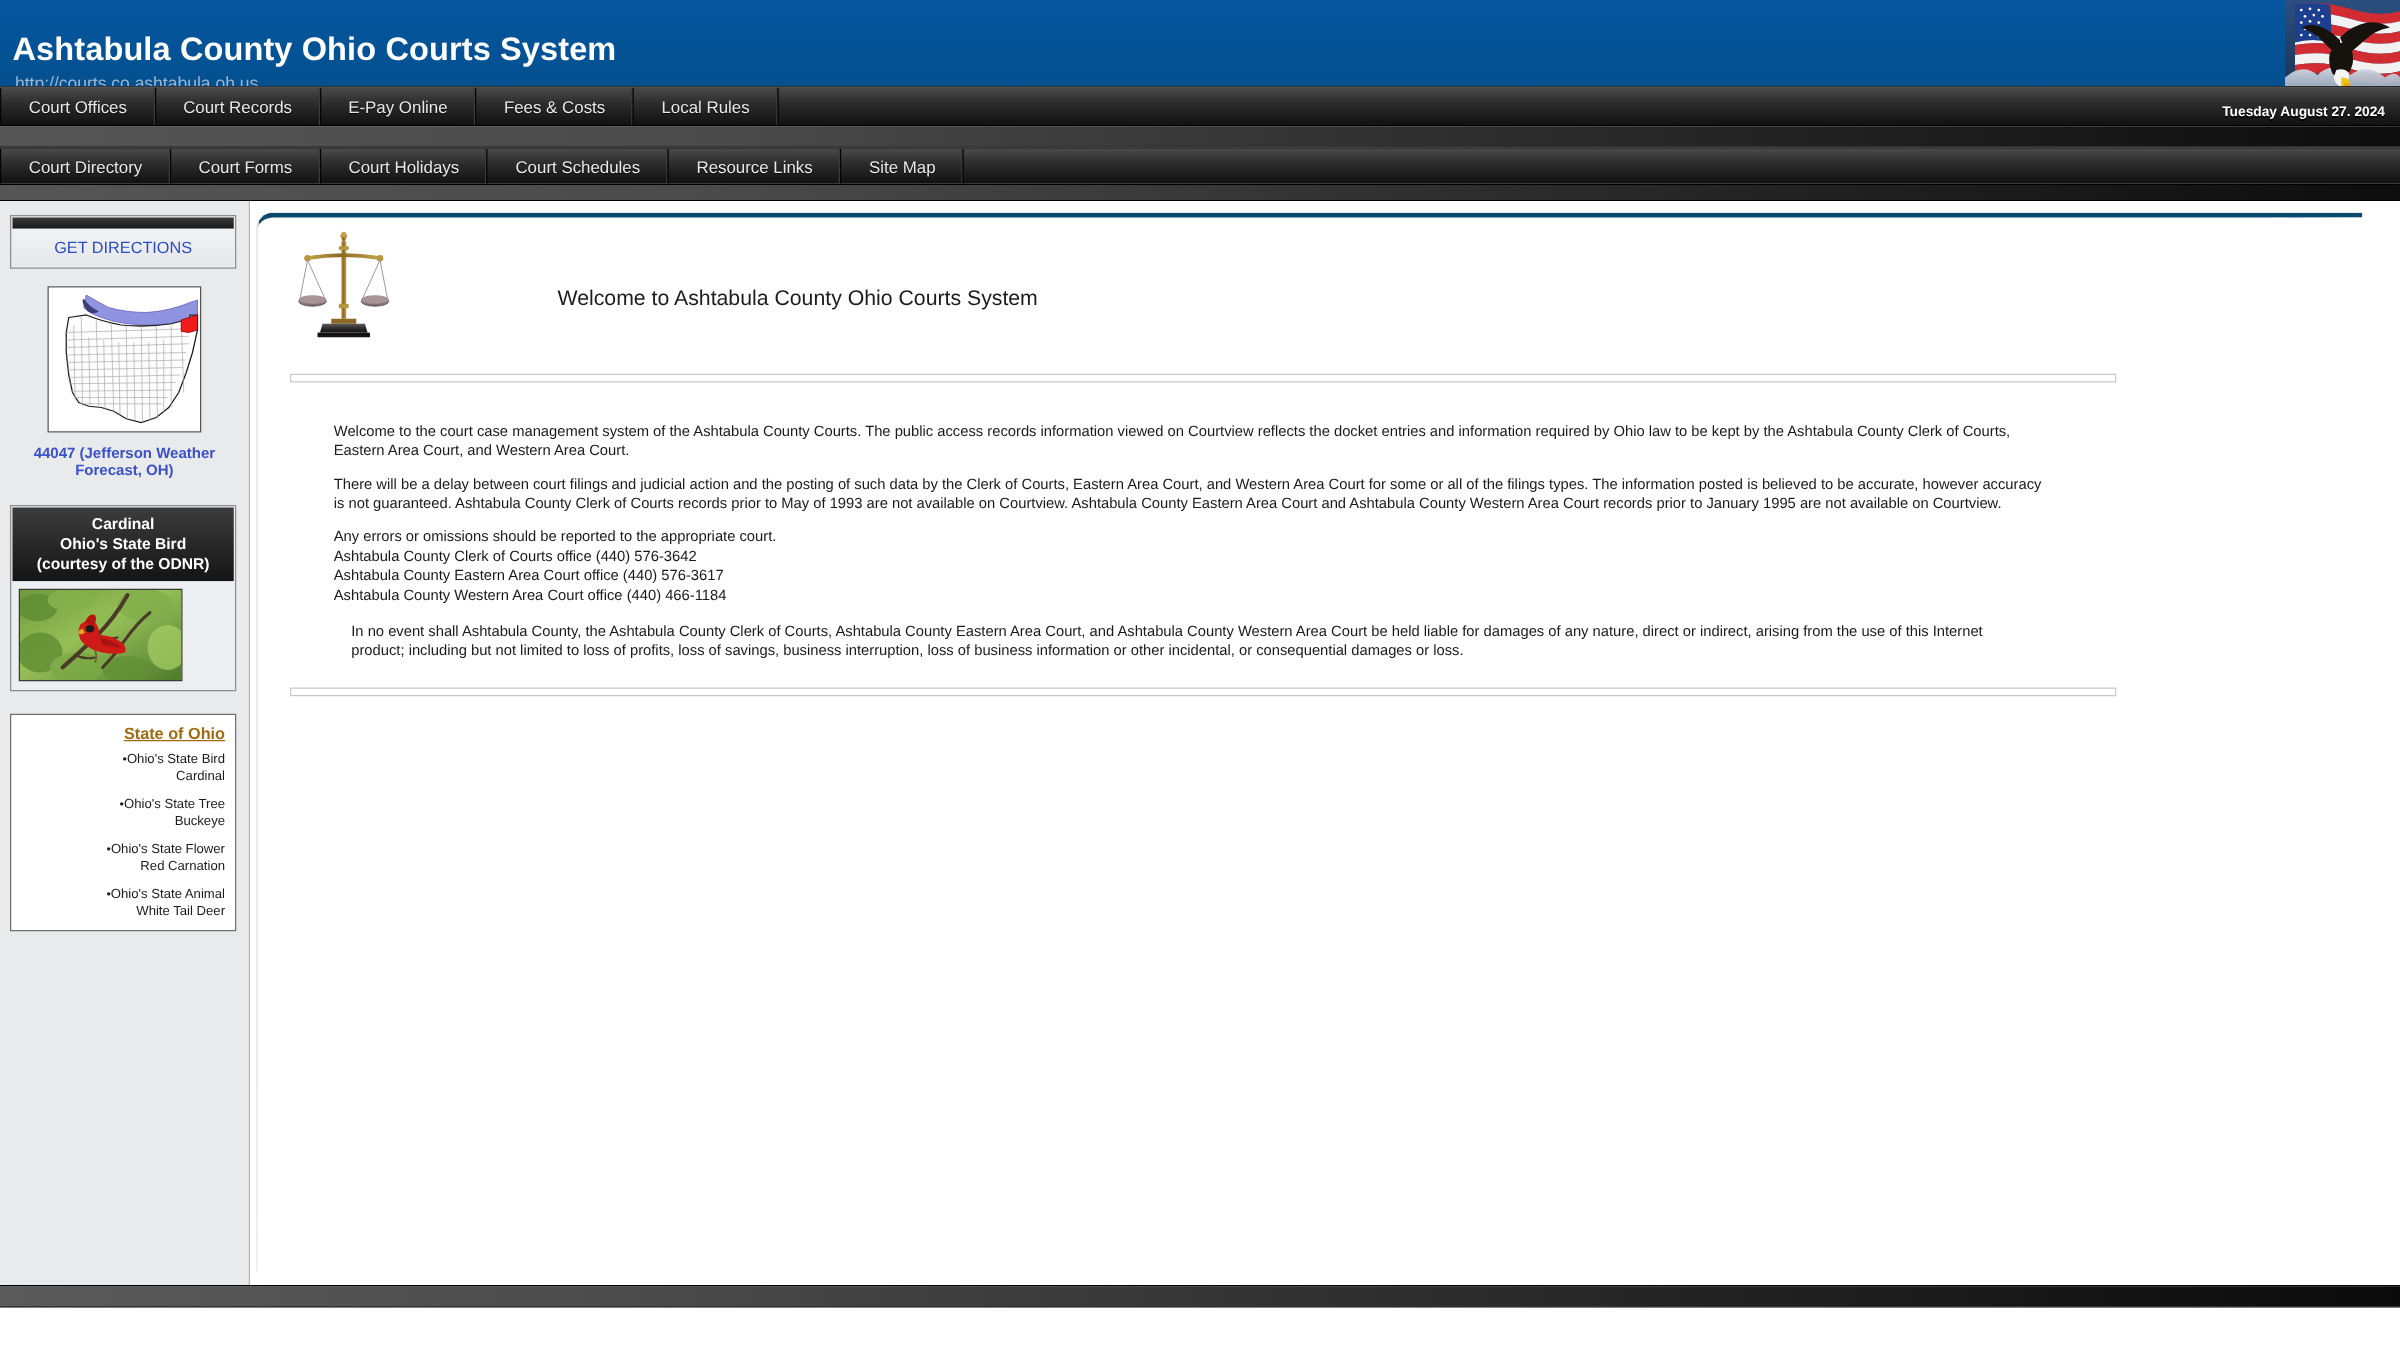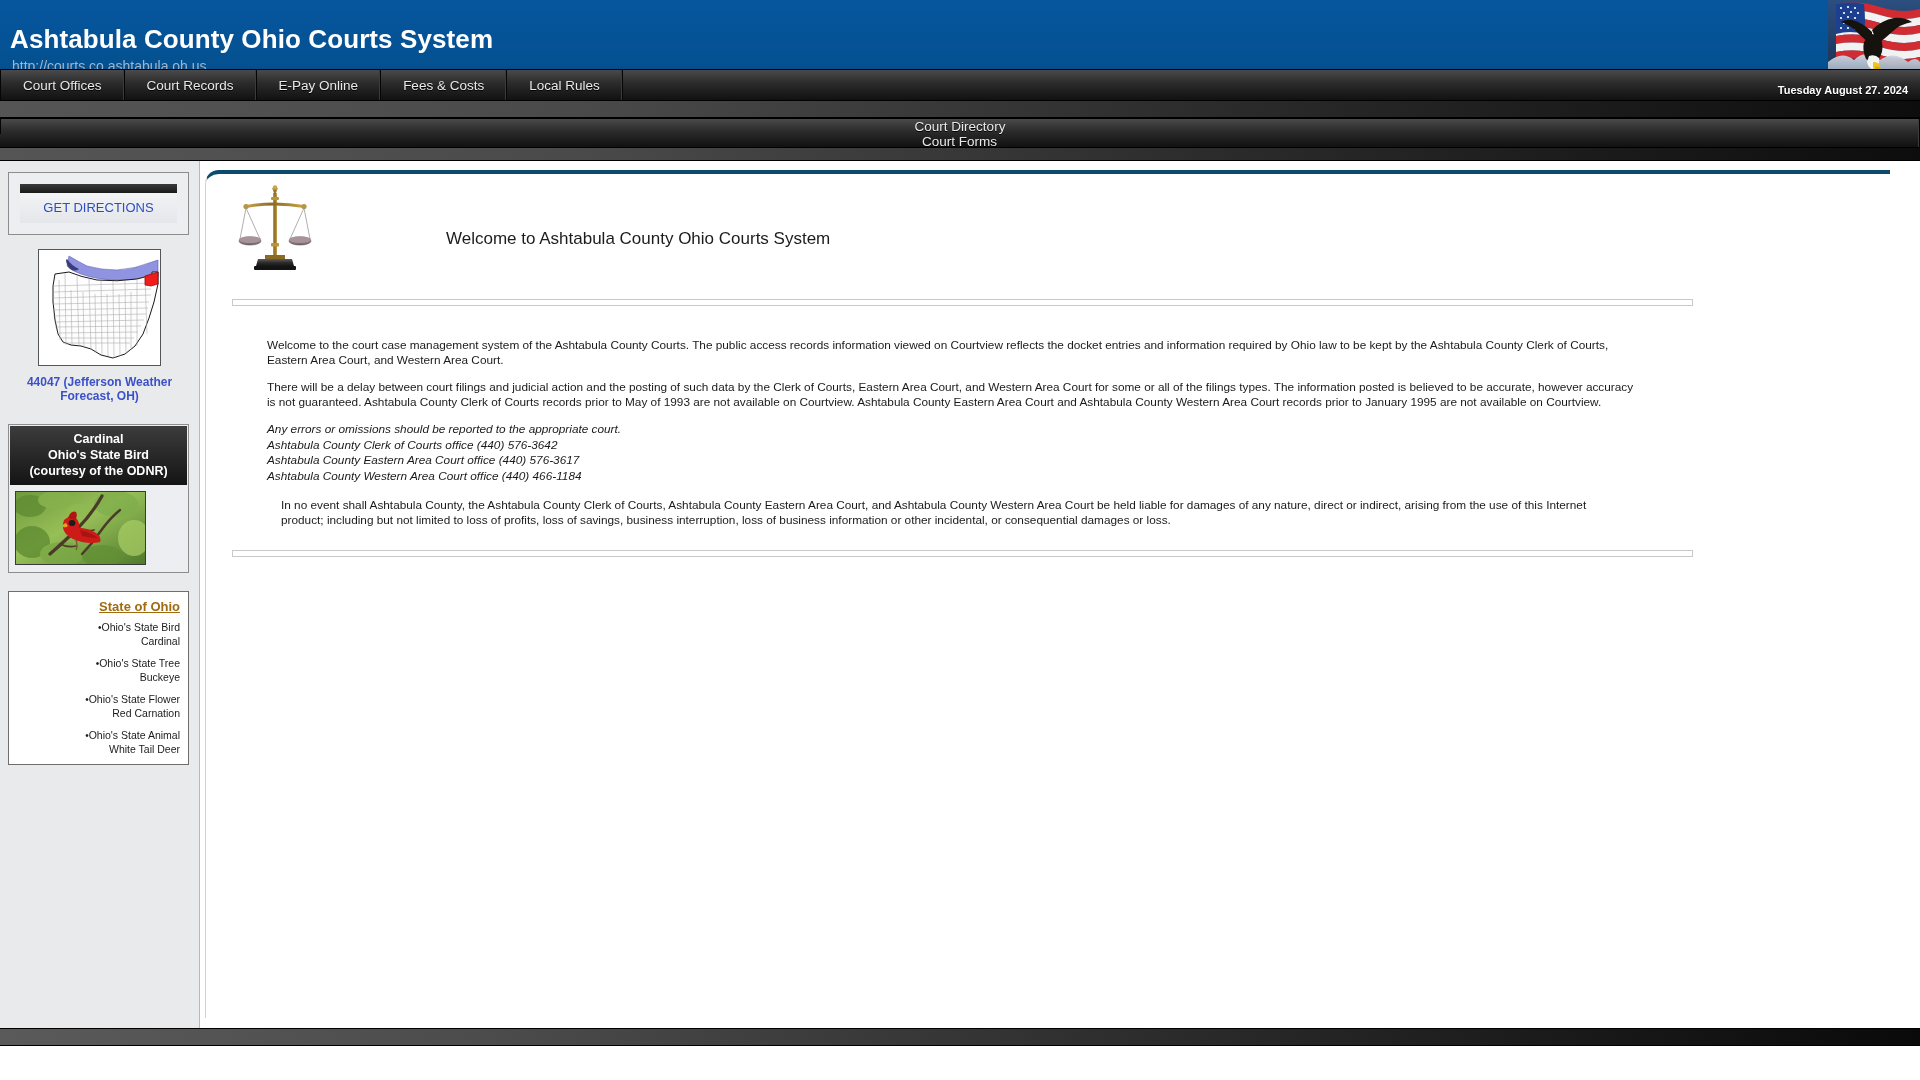--- a/index.html
+++ b/index.html
@@ -47,21 +47,21 @@
   .navbar {
     position: relative;
     height: 32px;
     background: linear-gradient(180deg, #4a4a4a 0%, #2c2c2c 42%, #111111 100%);
     border-top: 1px solid #000;
     border-bottom: 1px solid #000;
     display: flex;
     align-items: stretch;
     overflow: hidden;
   }
-  .navbar.row2 { height: 30px; flex-direction: column; }
+  .navbar.row2 { height: 30px; }
   .nav-item {
     display: flex;
     align-items: center;
     justify-content: center;
     padding: 0 22px;
     color: #e9e9e9;
     font-size: 13.5px;
     font-weight: normal;
     white-space: nowrap;
     border-right: 1px solid #050505;
@@ -104,21 +104,21 @@
     height: 867px;
     background: #e9eaec;
     border-right: 1px solid #b9b9b9;
     padding: 0;
   }
 
   .box-directions {
     margin: 11px 10px 0 8px;
     border: 1px solid #8d8d8d;
     background: #eceef1;
-    padding: 11px;
+    padding: 1px;
   }
   .box-directions .cap {
     height: 9px;
     background: linear-gradient(180deg, #3a3a3a 0%, #1a1a1a 100%);
   }
   .box-directions .btn {
     text-align: center;
     font-size: 13px;
     color: #2b4ec2;
     padding: 7px 0 8px 0;
@@ -245,21 +245,21 @@
   #body-text {
     margin: 32px 0 0 61px;
     width: 1370px;
     font-size: 11.8px;
     color: #1a1a1a;
     line-height: 14.6px;
   }
   #body-text p { margin: 0 0 13px 0; }
   #body-text p.tight { margin: 14px; }
   #body-text .contact-block { margin: 0 0 13px 0; }
-  #body-text .contact-block div { line-height: 15.5px; font-style: italic; }
+  #body-text .contact-block div { line-height: 15.5px; }
 
   
   #footer {
     position: relative;
     height: 118px;
     background: #ffffff;
   }
   #footer-bar {
     position: absolute;
     left: 0; top: 0;

